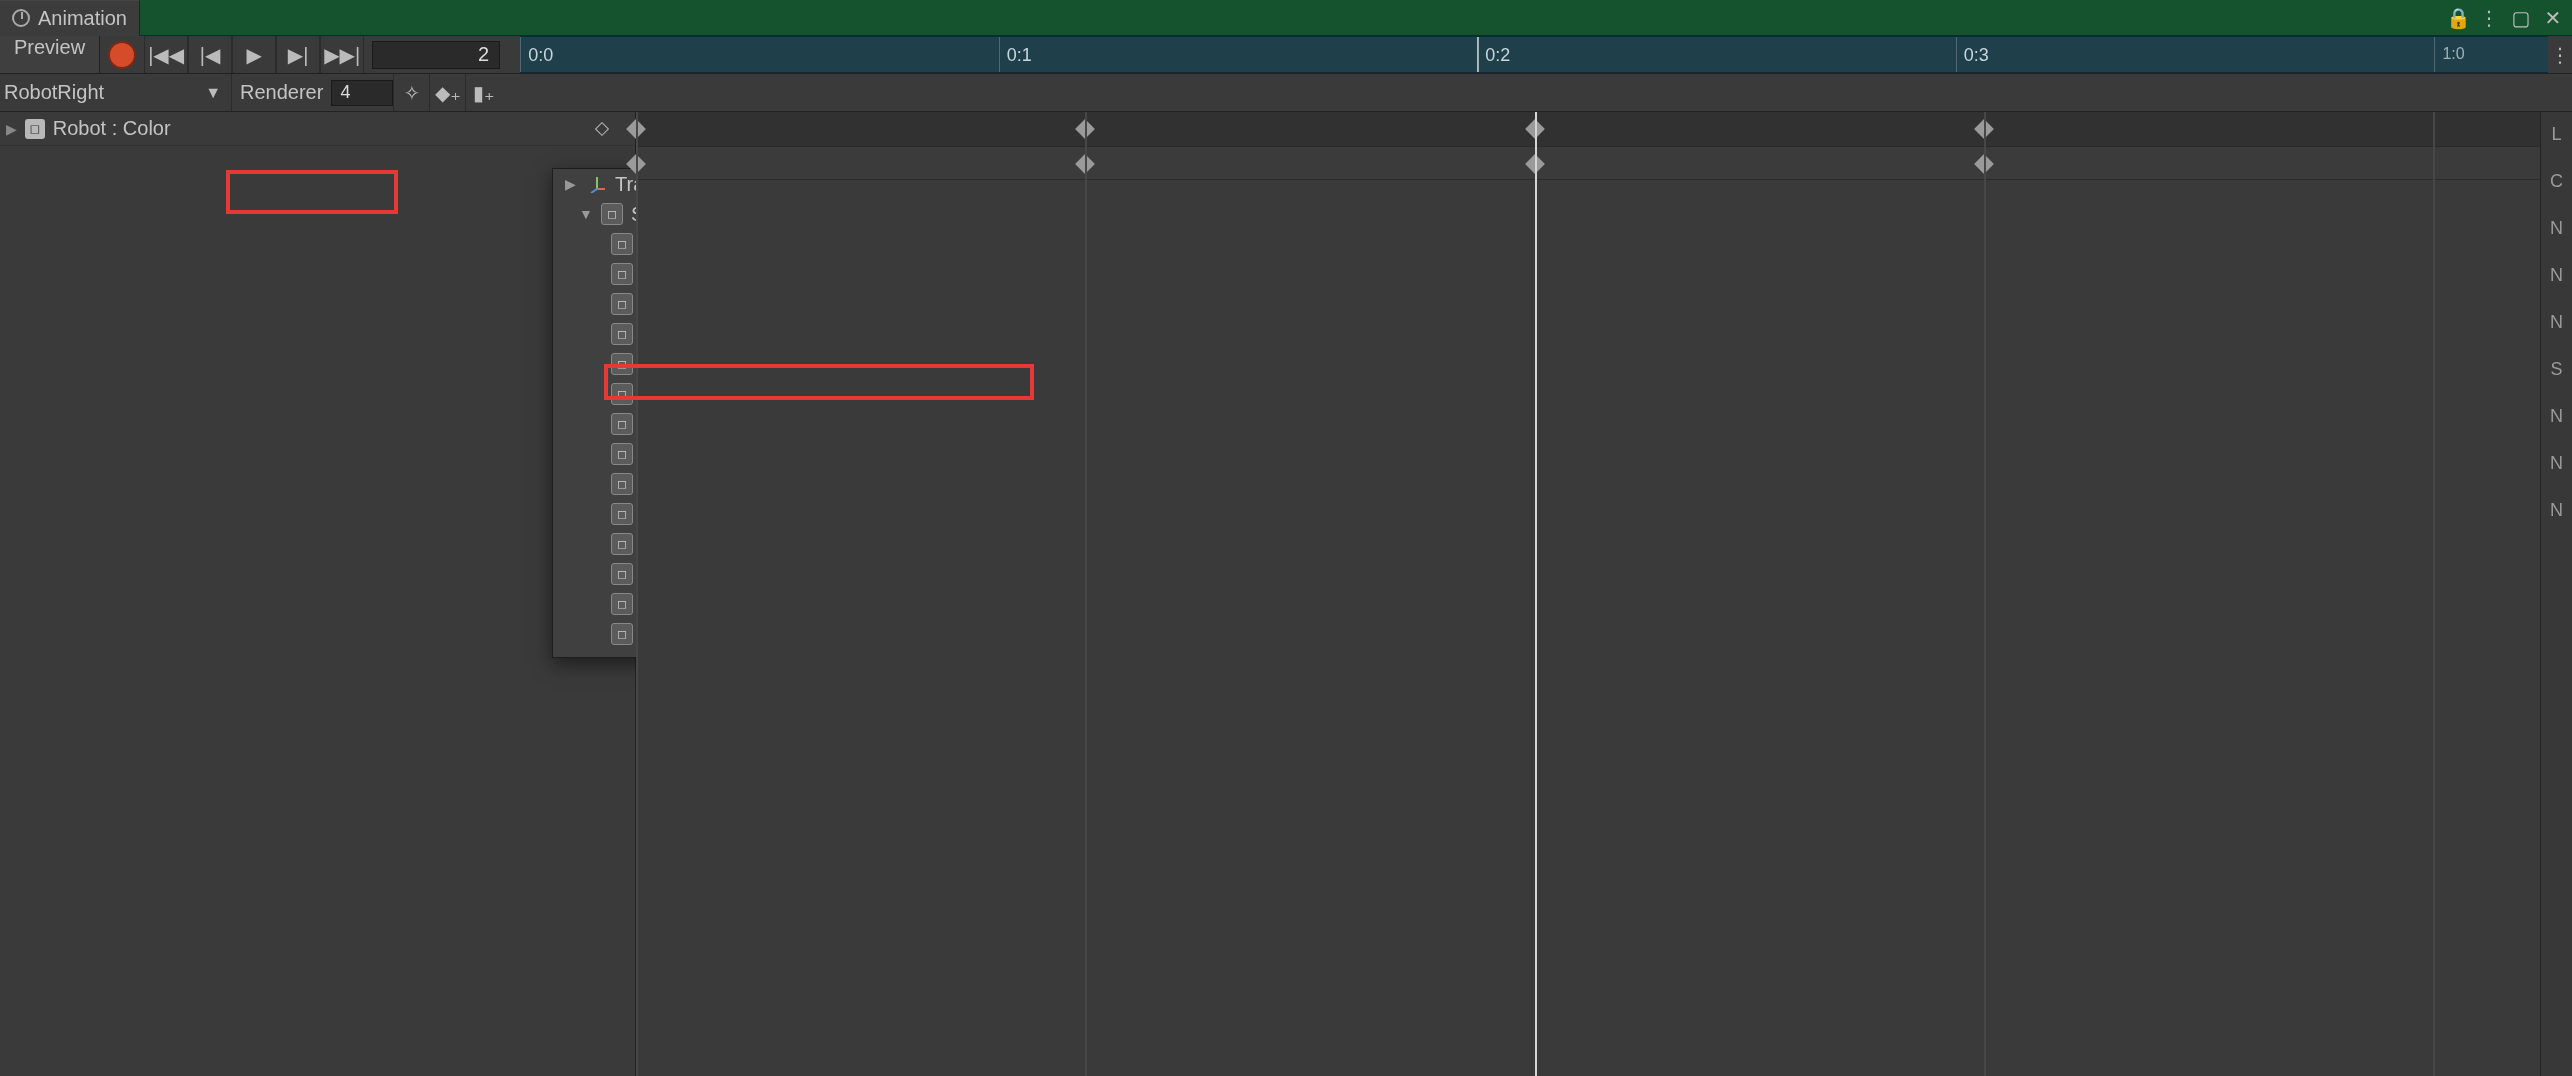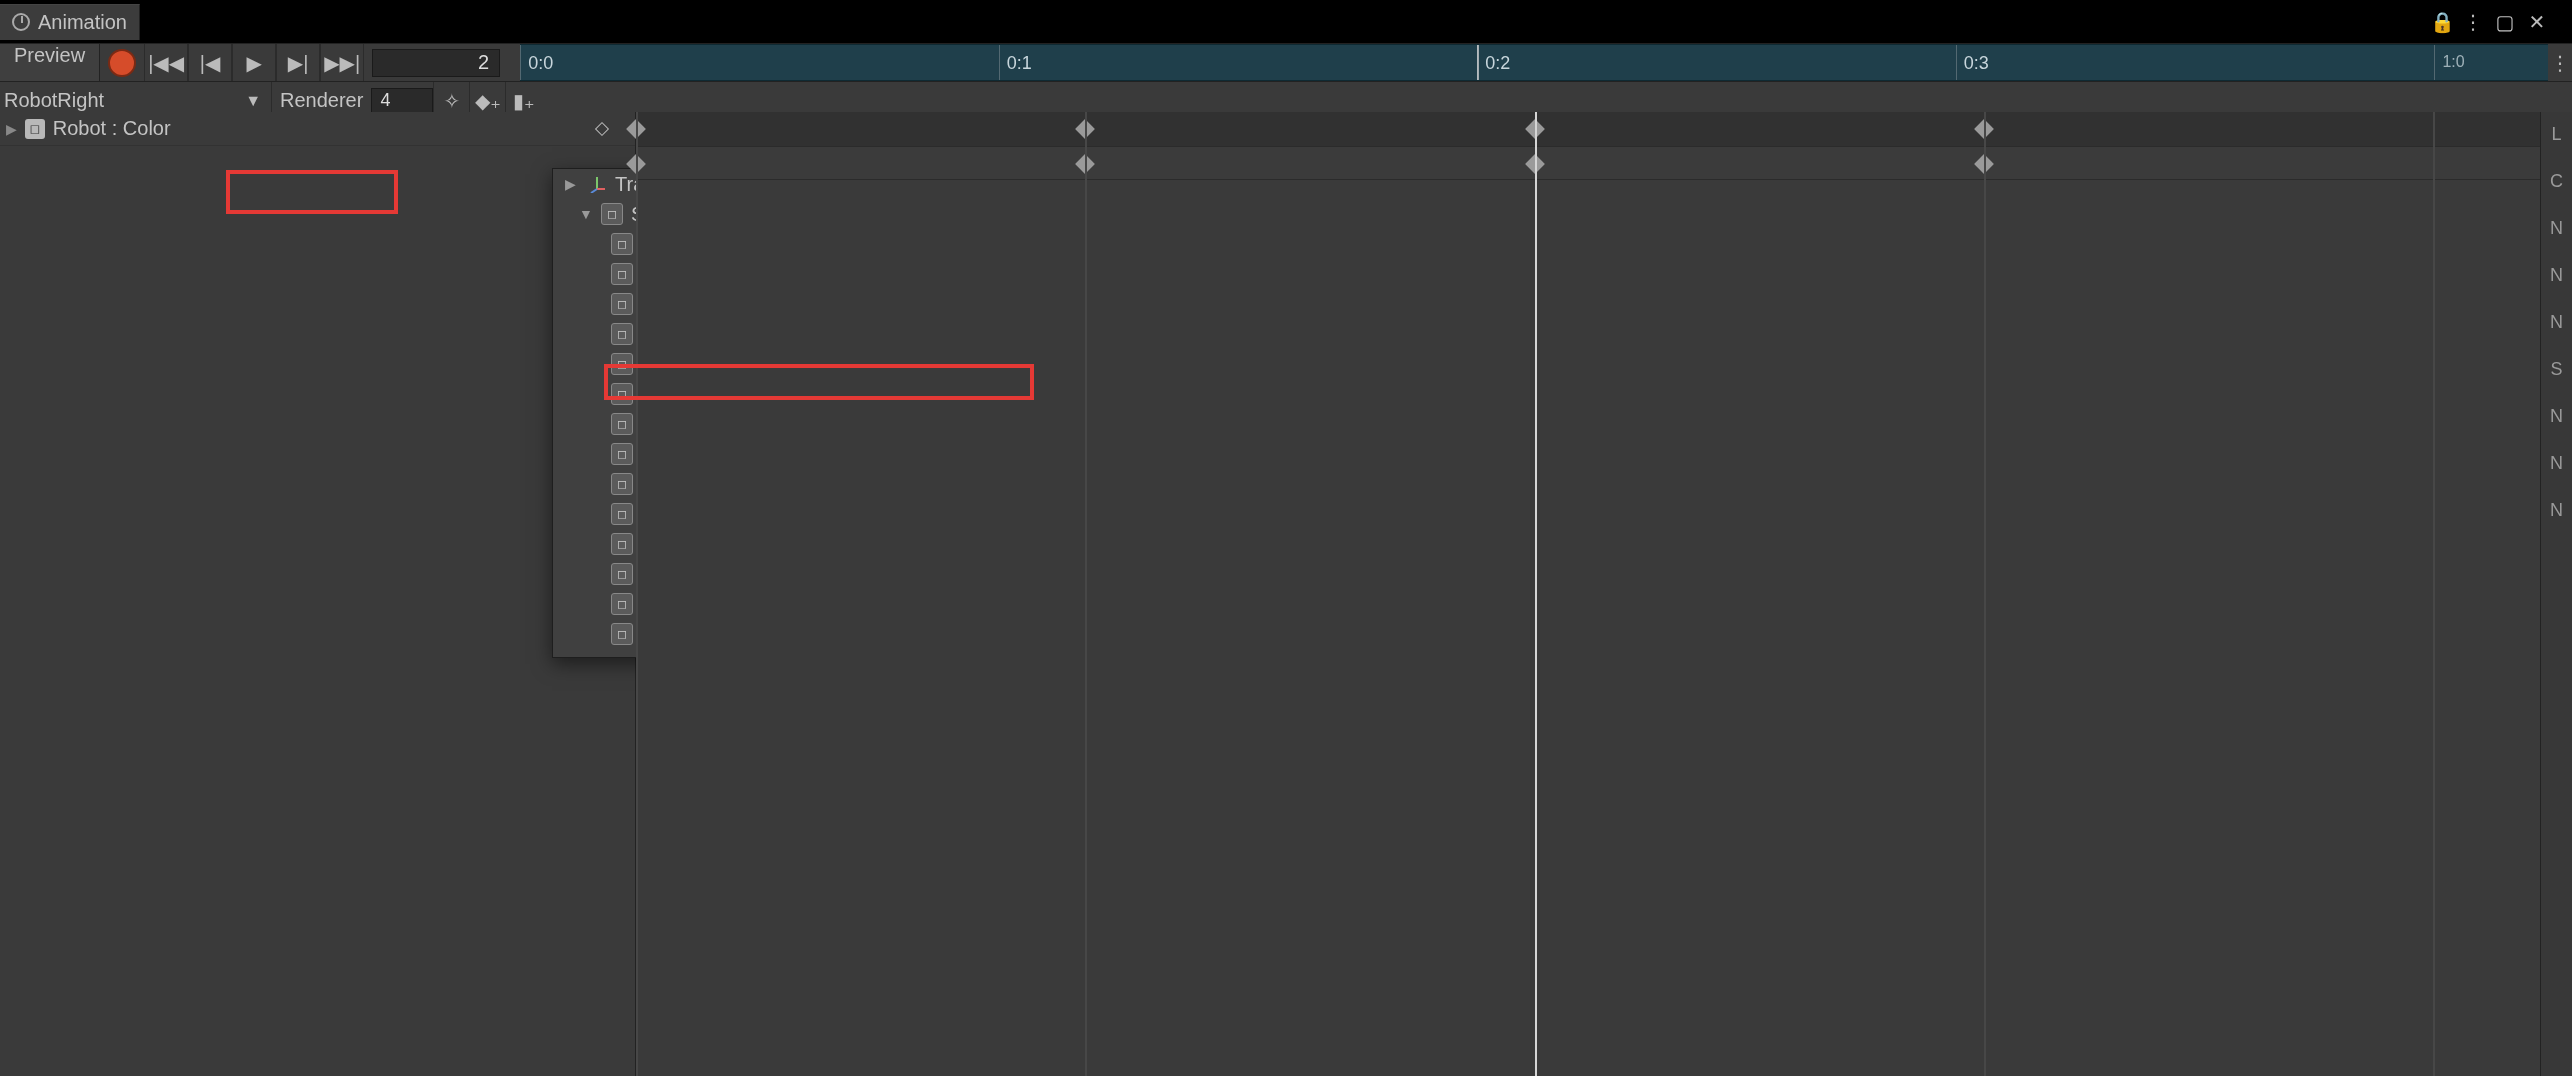--- a/index.html
+++ b/index.html
@@ -1,19 +1,19 @@
 <!DOCTYPE html>
 <html><head>
 <meta charset="utf-8">
 <style>
   * { box-sizing: border-box; margin: 0; padding: 0; user-select: none; }
   html, body { width: 2572px; height: 1076px; background: #3c3c3c; font-family: Arial, sans-serif; color: #c4c4c4; font-size: 20px; overflow: hidden; }
 
   
-  .titlebar { height: 44px; background: #000000; display: flex; align-items: center; justify-content: space-between; border-bottom: 1px solid #222; padding-right: 24px; }
+  .titlebar { height: 36px; background: #14532d; display: flex; align-items: center; justify-content: space-between; border-bottom: 1px solid #222; padding-right: 8px; }
   .tab { height: 36px; background: #3c3c3c; display: flex; align-items: center; gap: 8px; padding: 0 12px; border-top: 1px solid #444; border-right: 1px solid #222; }
   .tab .clock { width: 18px; height: 18px; border: 2px solid #aaa; border-radius: 50%; position: relative; }
   .tab .clock::after { content:""; position:absolute; left:50%; top:10%; width:2px; height:7px; background:#aaa; transform-origin: bottom; transform: rotate(0deg); }
   .winctrls { display:flex; gap:10px; align-items:center; color:#bbb; }
   .winctrls span { width:22px; text-align:center; cursor:pointer; }
 
   
   .toolbar { height: 38px; display:flex; align-items:center; background: #3a3a3a; border-bottom:1px solid #222; }
   .preview-btn { height:100%; padding:0 14px; background:#3f3f3f; display:flex; border-right:1px solid #222; cursor:pointer; }
   .record { width:28px; height:28px; border-radius:50%; background:#d64c2a; border:2px solid #7a2a14; margin:0 8px; cursor:pointer; }
@@ -22,21 +22,21 @@
   .spacer-left { flex:0 0 20px; }
   .ruler-wrap { flex:1; height:100%; position:relative; }
   .ruler { position:absolute; inset:0; background:#1f3f4b; border-top:1px solid #0f2a33; border-bottom:1px solid #0f2a33; }
   .rlabel { position:absolute; top:8px; font-size:18px; color:#c8d6dc; }
   .rlabel.small { font-size:16px; opacity:.75; }
   .rtick  { position:absolute; top:0; bottom:0; width:1px; background:#6a7c83; opacity:.7; }
   .toolbar .menu-right { width:24px; text-align:center; color:#bbb; cursor:pointer; }
 
   
   .secbar { height:38px; display:flex; align-items:center; background:#3a3a3a; border-bottom:1px solid #222; }
-  .clip-dd { width:272px; height:100%; display:flex; align-items:center; justify-content:space-between; padding:0 10px 0 4px; background:#3a3a3a; border-right:1px solid #2b2b2b; cursor:pointer; }
+  .clip-dd { width:232px; height:100%; display:flex; align-items:center; justify-content:space-between; padding:0 10px 0 4px; background:#3a3a3a; border-right:1px solid #2b2b2b; cursor:pointer; }
   .clip-dd .arrow { font-size:16px; color:#bbb; }
   .samples-lbl { margin-left:8px; color:#c4c4c4; }
   .samples-input { width:62px; height:26px; margin-left:8px; background:#2a2a2a; border:1px solid #1a1a1a; color:#ddd; text-align:left; padding:0 8px; font-size:18px; }
   .secbtn { width:36px; height:100%; display:flex; align-items:center; justify-content:center; color:#bbb; cursor:pointer; border-left:1px solid #2b2b2b; }
 
   
   .body { position:absolute; top:112px; left:0; right:0; bottom:0; display:flex; }
   .leftpanel { width:636px; background:#3a3a3a; border-right:1px solid #222; position:relative; }
   .timeline { flex:1; position:relative; background:#3a3a3a; }
   .rightstrip { width: 32px; background:#383838; border-left:1px solid #222; display:flex; flex-direction:column; gap:26px; padding-top:12px; align-items:center; color:#9a9a9a; font-size:18px; }

